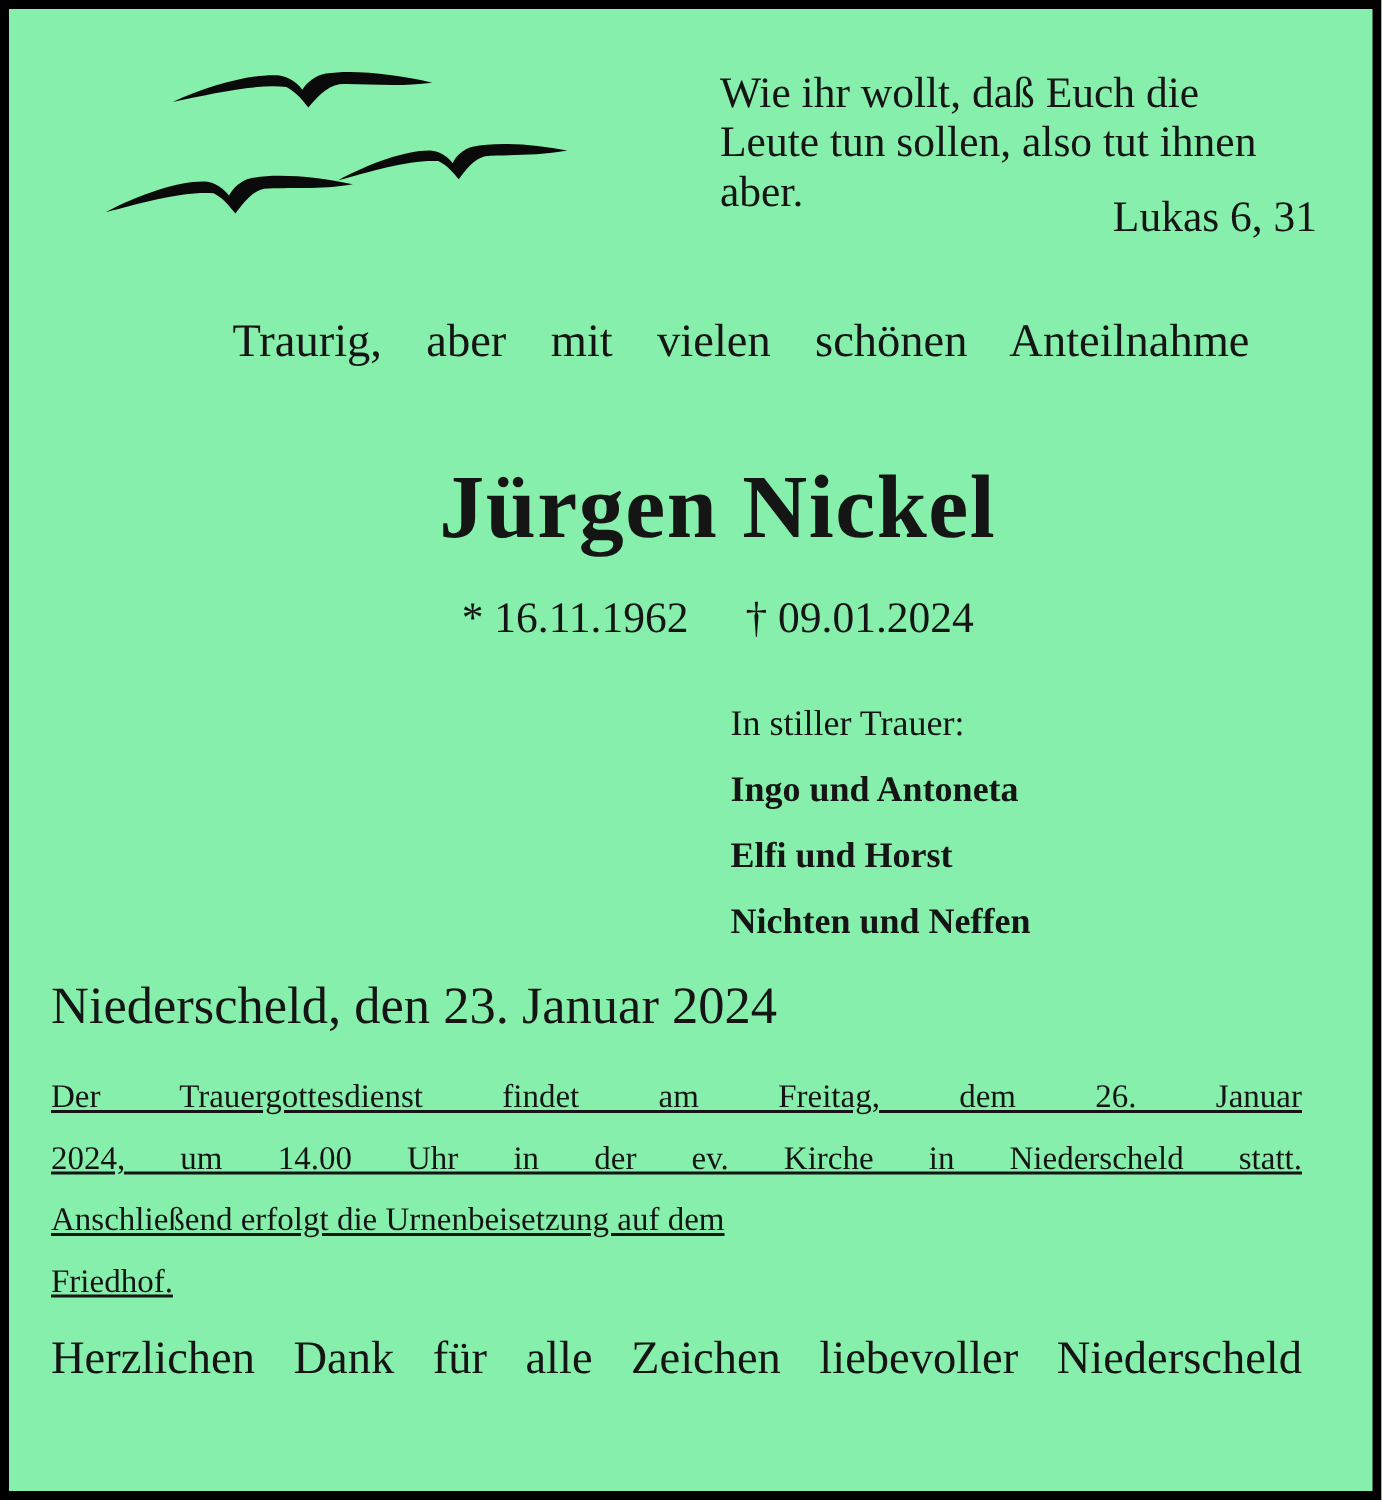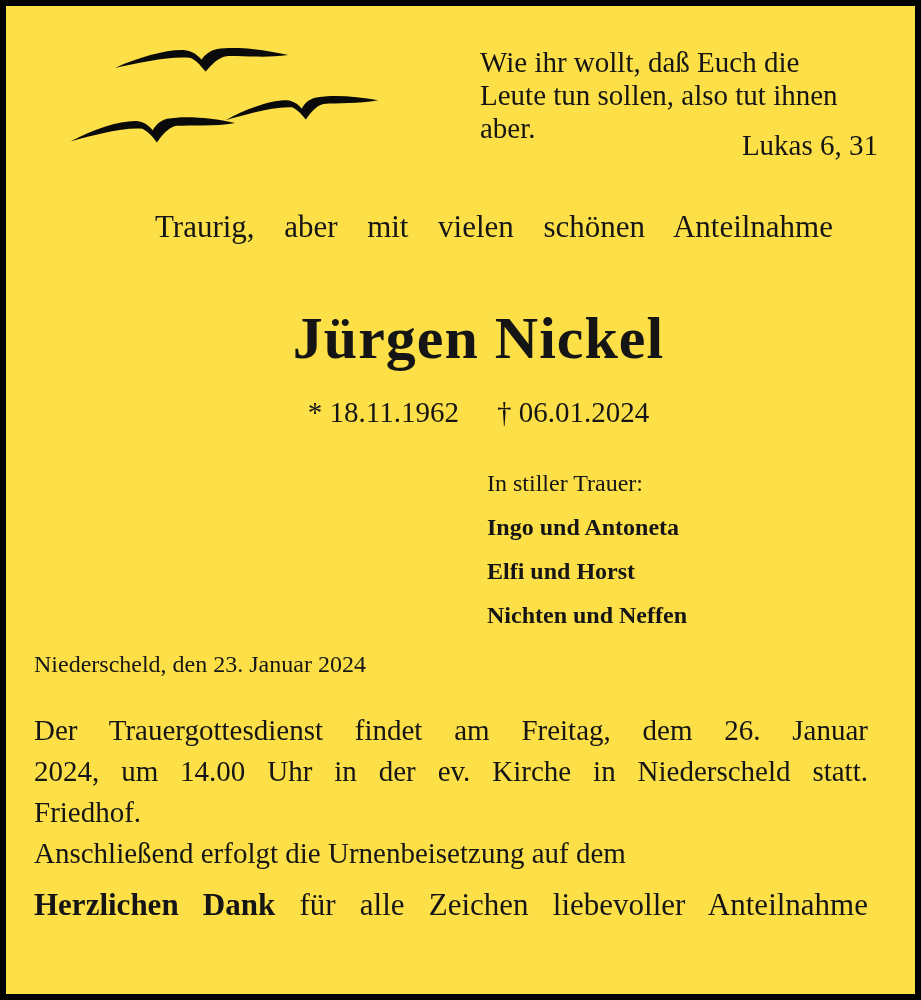--- a/index.html
+++ b/index.html
@@ -5,21 +5,21 @@
   html, body {
     margin: 0;
     padding: 0;
     background: #ffffff;
   }
   .notice {
     position: relative;
     width: 921px;
     height: 1000px;
     box-sizing: border-box;
-    background: #fde047;
+    background: #86efac;
     border: 6px solid #000000;
     font-family: "Liberation Serif", "DejaVu Serif", serif;
     color: #151515;
     overflow: hidden;
   }
   
   .birds { position: absolute; left: 0; top: 0; width: 420px; height: 170px; }
   .bird { position: absolute; }
   .bird svg { display: block; }
   .bird-1 { left: 107px; top: 34px; transform: rotate(-2deg); }
@@ -70,33 +70,33 @@
     position: absolute;
     left: 481px; top: 455px;
     font-size: 24px; line-height: 44px;
   }
   .m-head { font-weight: normal; }
   .m-name { font-weight: bold; }
   
   .dateline {
     position: absolute;
     left: 28px; top: 645px;
-    font-size: 24px;
+    font-size: 35px;
   }
   .service {
     position: absolute;
     left: 28px; top: 704px; width: 834px;
-    font-size: 29px; line-height: 41px;
+    font-size: 22px; line-height: 41px; text-decoration: underline;
   }
   .thanks {
     position: absolute;
     left: 28px; top: 878px; width: 834px;
     font-size: 31px; line-height: 42px;
   }
-  .b { font-weight: bold; }
+  .b { font-weight: normal; }
 </style>
 </head>
 <body>
 
 <div class="notice">
 
   <div class="birds">
     <span class="bird bird-1">
       <svg width="177" height="34" viewBox="0 0 200 60" preserveAspectRatio="none" aria-hidden="true">
         <path fill="#0a0a0a" d="M2,44 C30,26 62,14 82,17 C90,19 96,26 100,35 C104,26 110,19 118,17 C138,13 170,20 198,32 C172,36 146,30 128,30 C118,32 110,46 104,56 C100,48 96,38 88,31 C64,26 32,36 2,44 Z"></path>
@@ -121,40 +121,40 @@
     <div class="quote-attrib">Lukas 6, 31</div>
   </div>
 
   <div class="intro">
     <div class="just">Traurig, aber mit vielen schönen Anteilnahme</div>
   </div>
 
   <div class="name-row">Jürgen Nickel</div>
 
   <div class="dates-row">
-    <span>* 18.11.1962</span>
-    <span>† 06.01.2024</span>
+    <span>* 16.11.1962</span>
+    <span>† 09.01.2024</span>
   </div>
 
   <div class="mourners">
     <div class="m-head">In stiller Trauer:</div>
     <div class="m-name">Ingo und Antoneta</div>
     <div class="m-name">Elfi und Horst</div>
     <div class="m-name">Nichten und Neffen</div>
   </div>
 
   <div class="dateline">Niederscheld, den 23. Januar 2024</div>
 
   <div class="service">
     <div class="just">Der Trauergottesdienst findet am Freitag, dem 26. Januar</div>
     <div class="just">2024, um 14.00 Uhr in der ev. Kirche in Niederscheld statt.</div>
+    <div>Anschließend erfolgt die Urnenbeisetzung auf dem</div>
     <div>Friedhof.</div>
-    <div>Anschließend erfolgt die Urnenbeisetzung auf dem</div>
   </div>
 
   <div class="thanks">
     <div class="just">
       <span class="b">Herzlichen Dank</span>
-      <span>für alle Zeichen liebevoller Anteilnahme</span>
+      <span>für alle Zeichen liebevoller Niederscheld</span>
     </div>
   </div>
 
 </div>
 
 </body></html>

